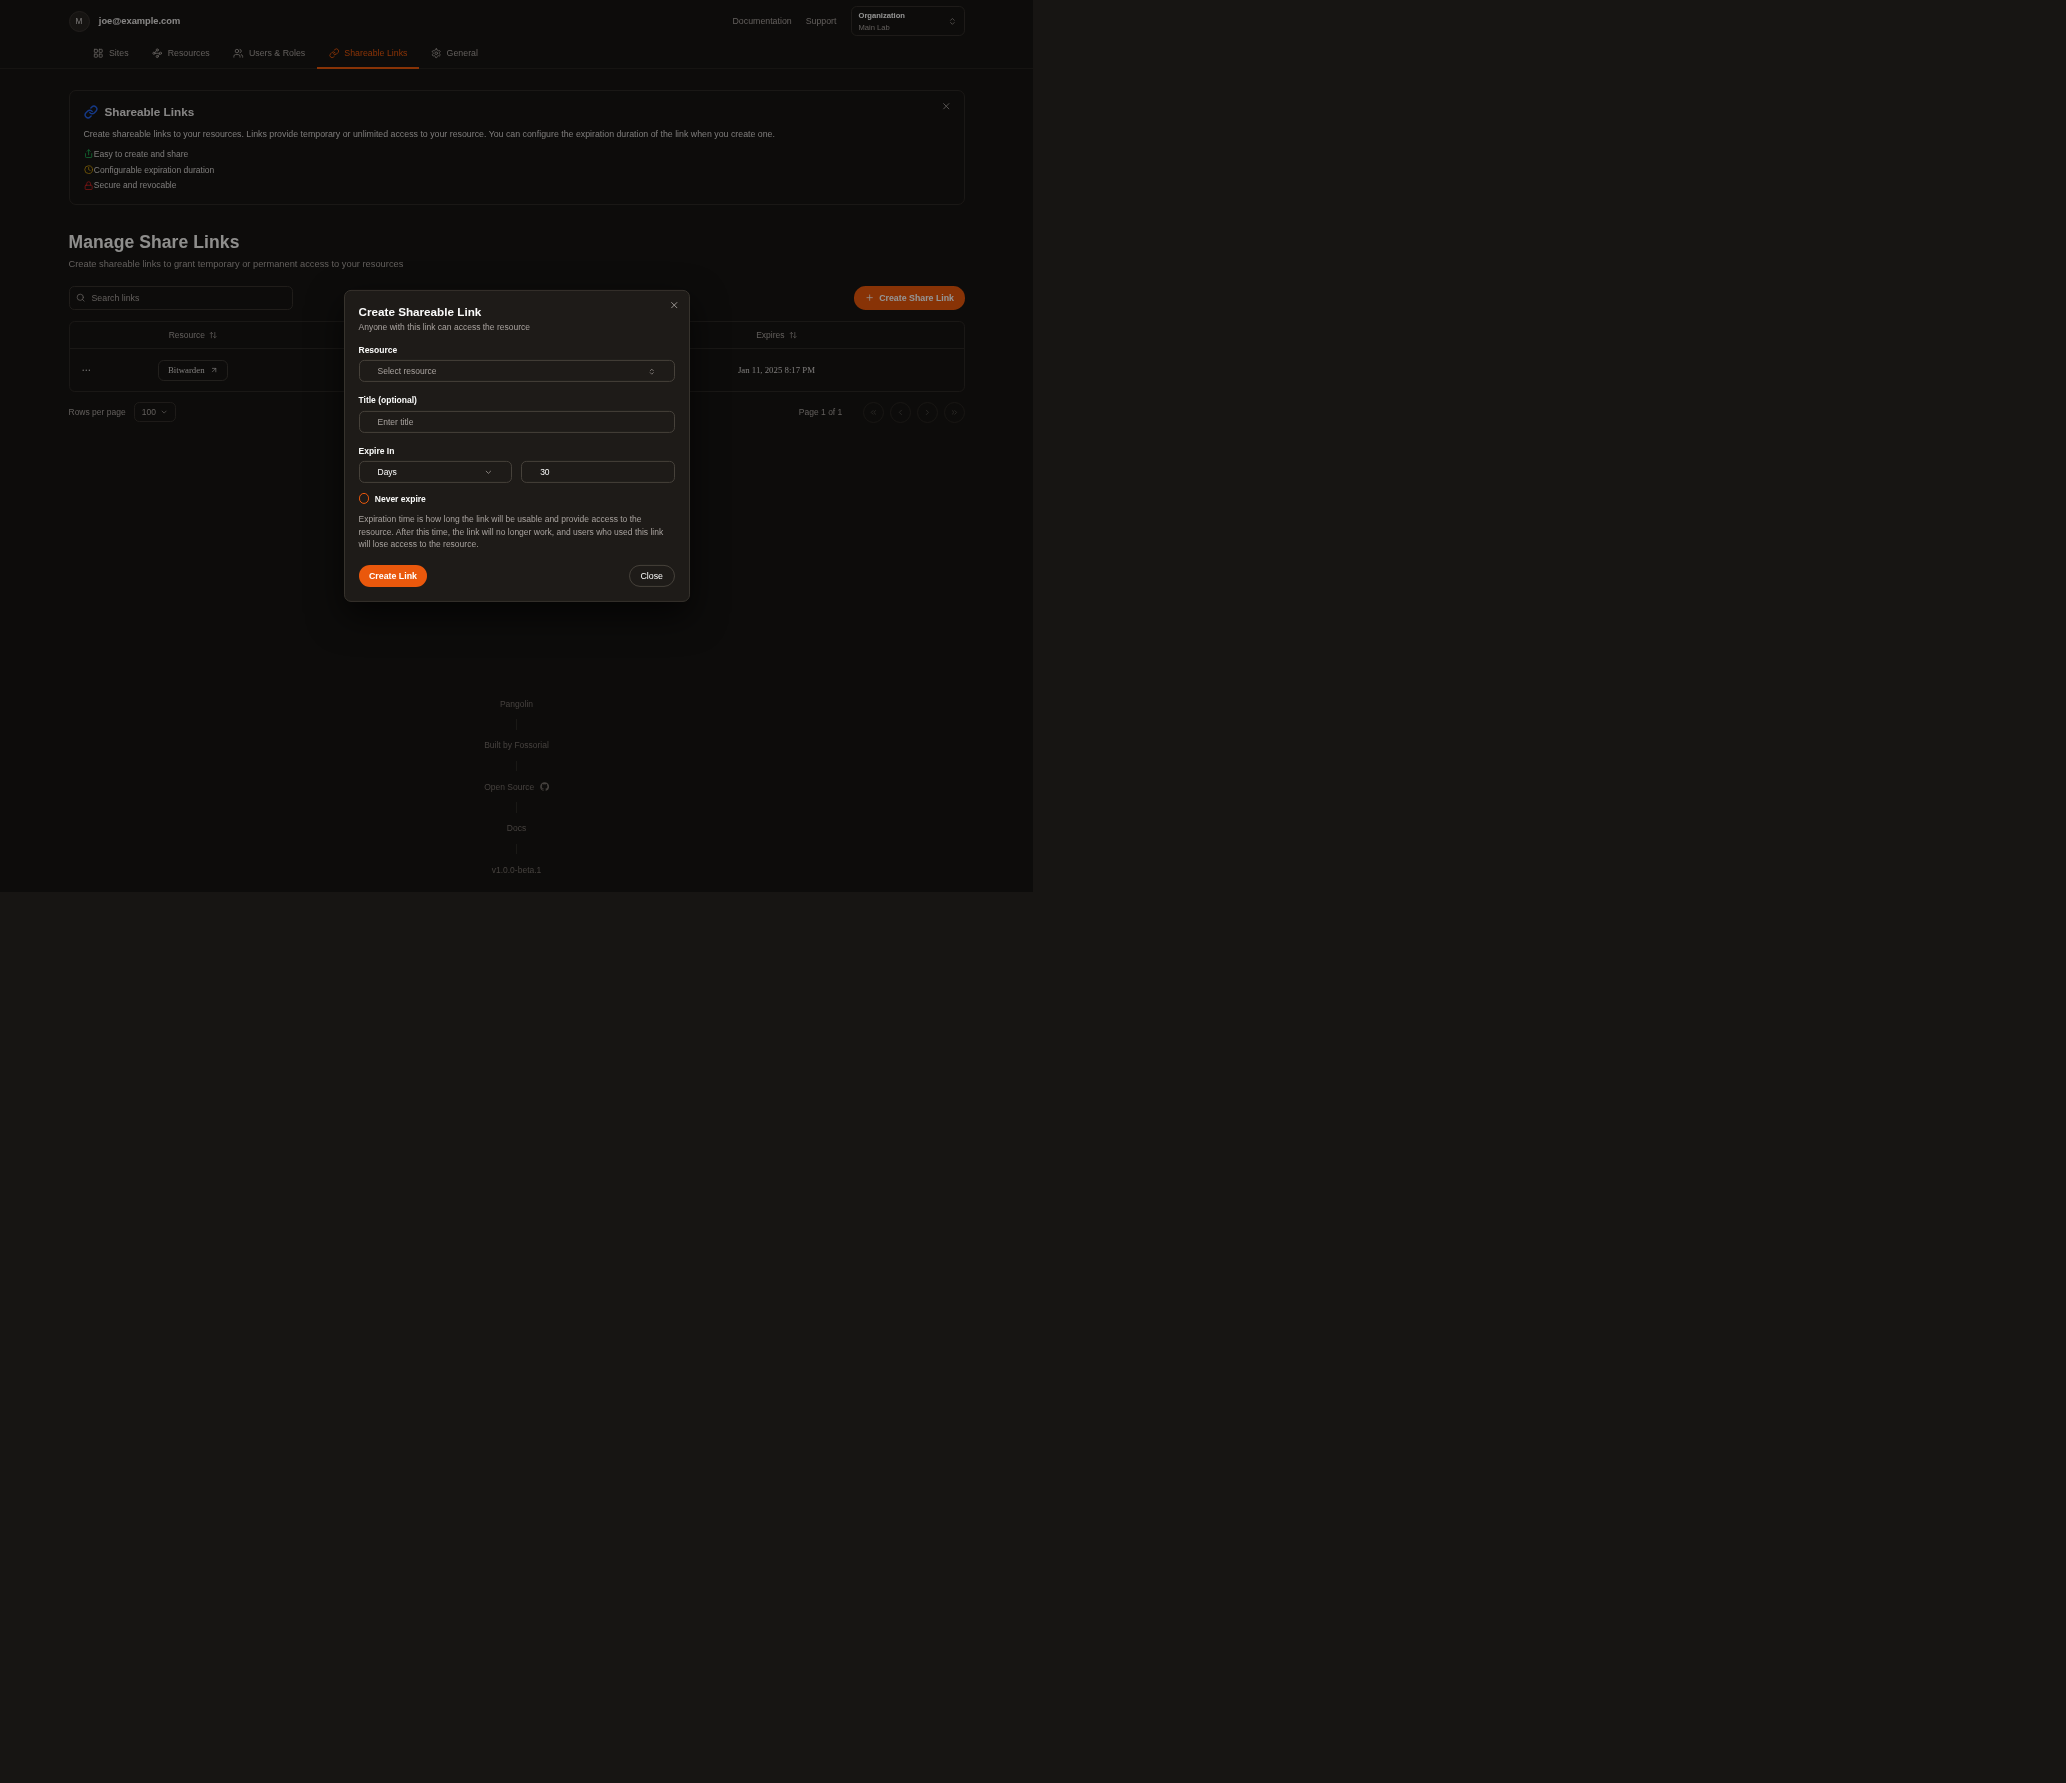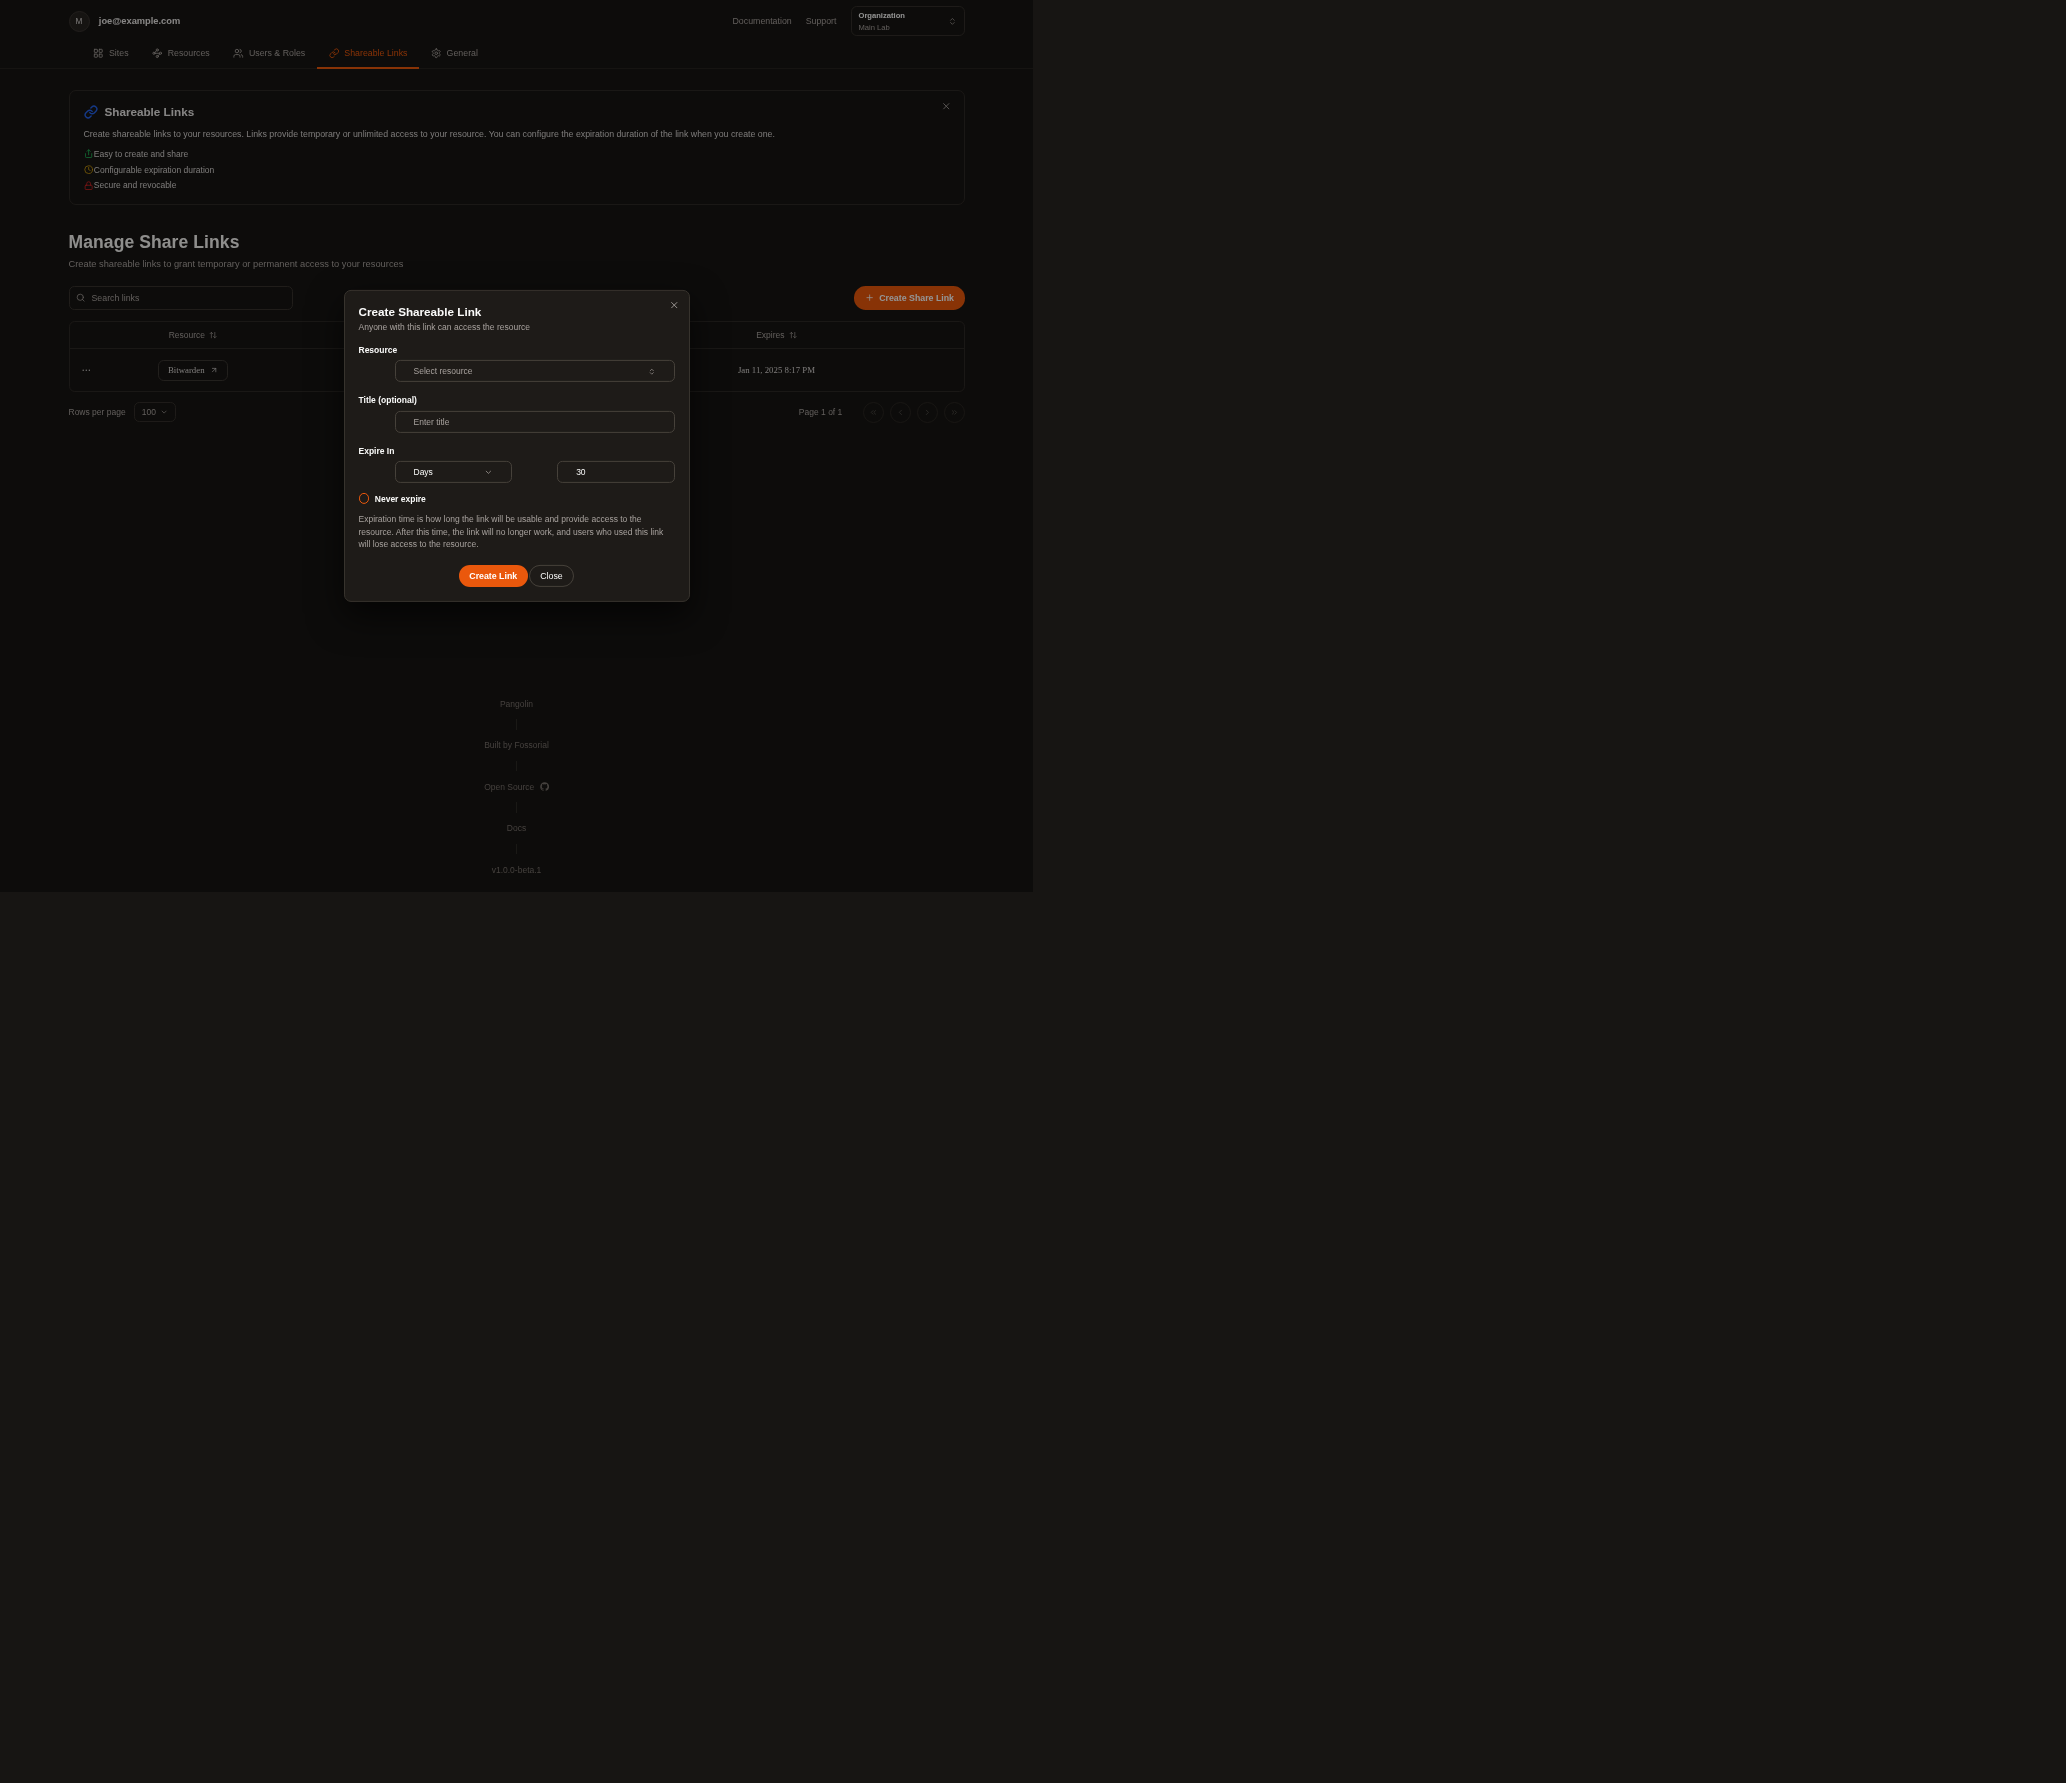--- a/index.html
+++ b/index.html
@@ -113,34 +113,34 @@
   
   .overlay{position:absolute;inset:0;background:rgba(0,0,0,0.42);z-index:10;}
   .modal{position:absolute;left:50%;top:50%;transform:translate(-50%,-50%);width:346px;
     background:var(--modal-bg);border:0.6px solid #37332d;border-radius:7px;padding:14px;
     box-shadow:0 14px 35px rgba(0,0,0,.65);z-index:20;}
   .modal-close{position:absolute;top:9.3px;right:9.3px;background:none;border:none;color:var(--muted);cursor:pointer;}
   .m-title{font-size:11.7px;font-weight:700;color:var(--text);}
   .m-sub{margin-top:4.1px;font-size:8.5px;color:var(--muted);}
   .m-label{margin-top:13px;font-size:8.5px;font-weight:600;color:var(--text);}
   .field{margin-top:5.3px;height:22px;border:0.6px solid var(--input-border);border-radius:5.3px;
-    display:flex;align-items:center;padding:0 18px;background:transparent;margin-left:36px;}
+    display:flex;align-items:center;padding:0 18px;background:transparent;}
   .field.select{cursor:pointer;justify-content:space-between;}
   .ph{font-size:8.5px;color:var(--muted);}
   .field input{flex:1;background:transparent;border:none;outline:none;color:var(--text);
     font-size:8.5px;font-family:inherit;width:100%;}
   .field input::placeholder{color:var(--muted);}
   .expire-row{display:grid;grid-template-columns:1fr 1fr;gap:9.3px;margin-top:5.3px;}
   .expire-row .field{margin-top:0;}
   .sel-text{font-size:8.5px;color:var(--text);text-align:center;}
   .radio-row{margin-top:10.5px;display:flex;align-items:center;gap:5.8px;cursor:pointer;}
   .radio{width:10.5px;height:10.5px;border-radius:50%;border:1.2px solid var(--orange);background:transparent;}
   .radio-label{font-size:8.5px;font-weight:600;color:var(--text);}
   .m-help{margin-top:9.3px;font-size:8.5px;line-height:1.45;color:var(--muted);}
-  .m-actions{margin-top:15px;display:flex;justify-content:center;gap:1px;}
+  .m-actions{margin-top:15px;display:flex;justify-content:space-between;gap:1px;}
   .btn-orange{height:22px;padding:0 10.5px;border-radius:11px;border:none;background:var(--orange);
     color:#fff;font-size:8.8px;font-weight:600;cursor:pointer;font-family:inherit;}
   .btn-ghost{height:22px;padding:0 10.5px;border-radius:11px;border:0.6px solid var(--input-border);
     background:transparent;color:var(--text);font-size:8.8px;cursor:pointer;font-family:inherit;}
   .chev{flex:none;}
 </style>
 </head>
 <body>
 
 <div class="topbar">

